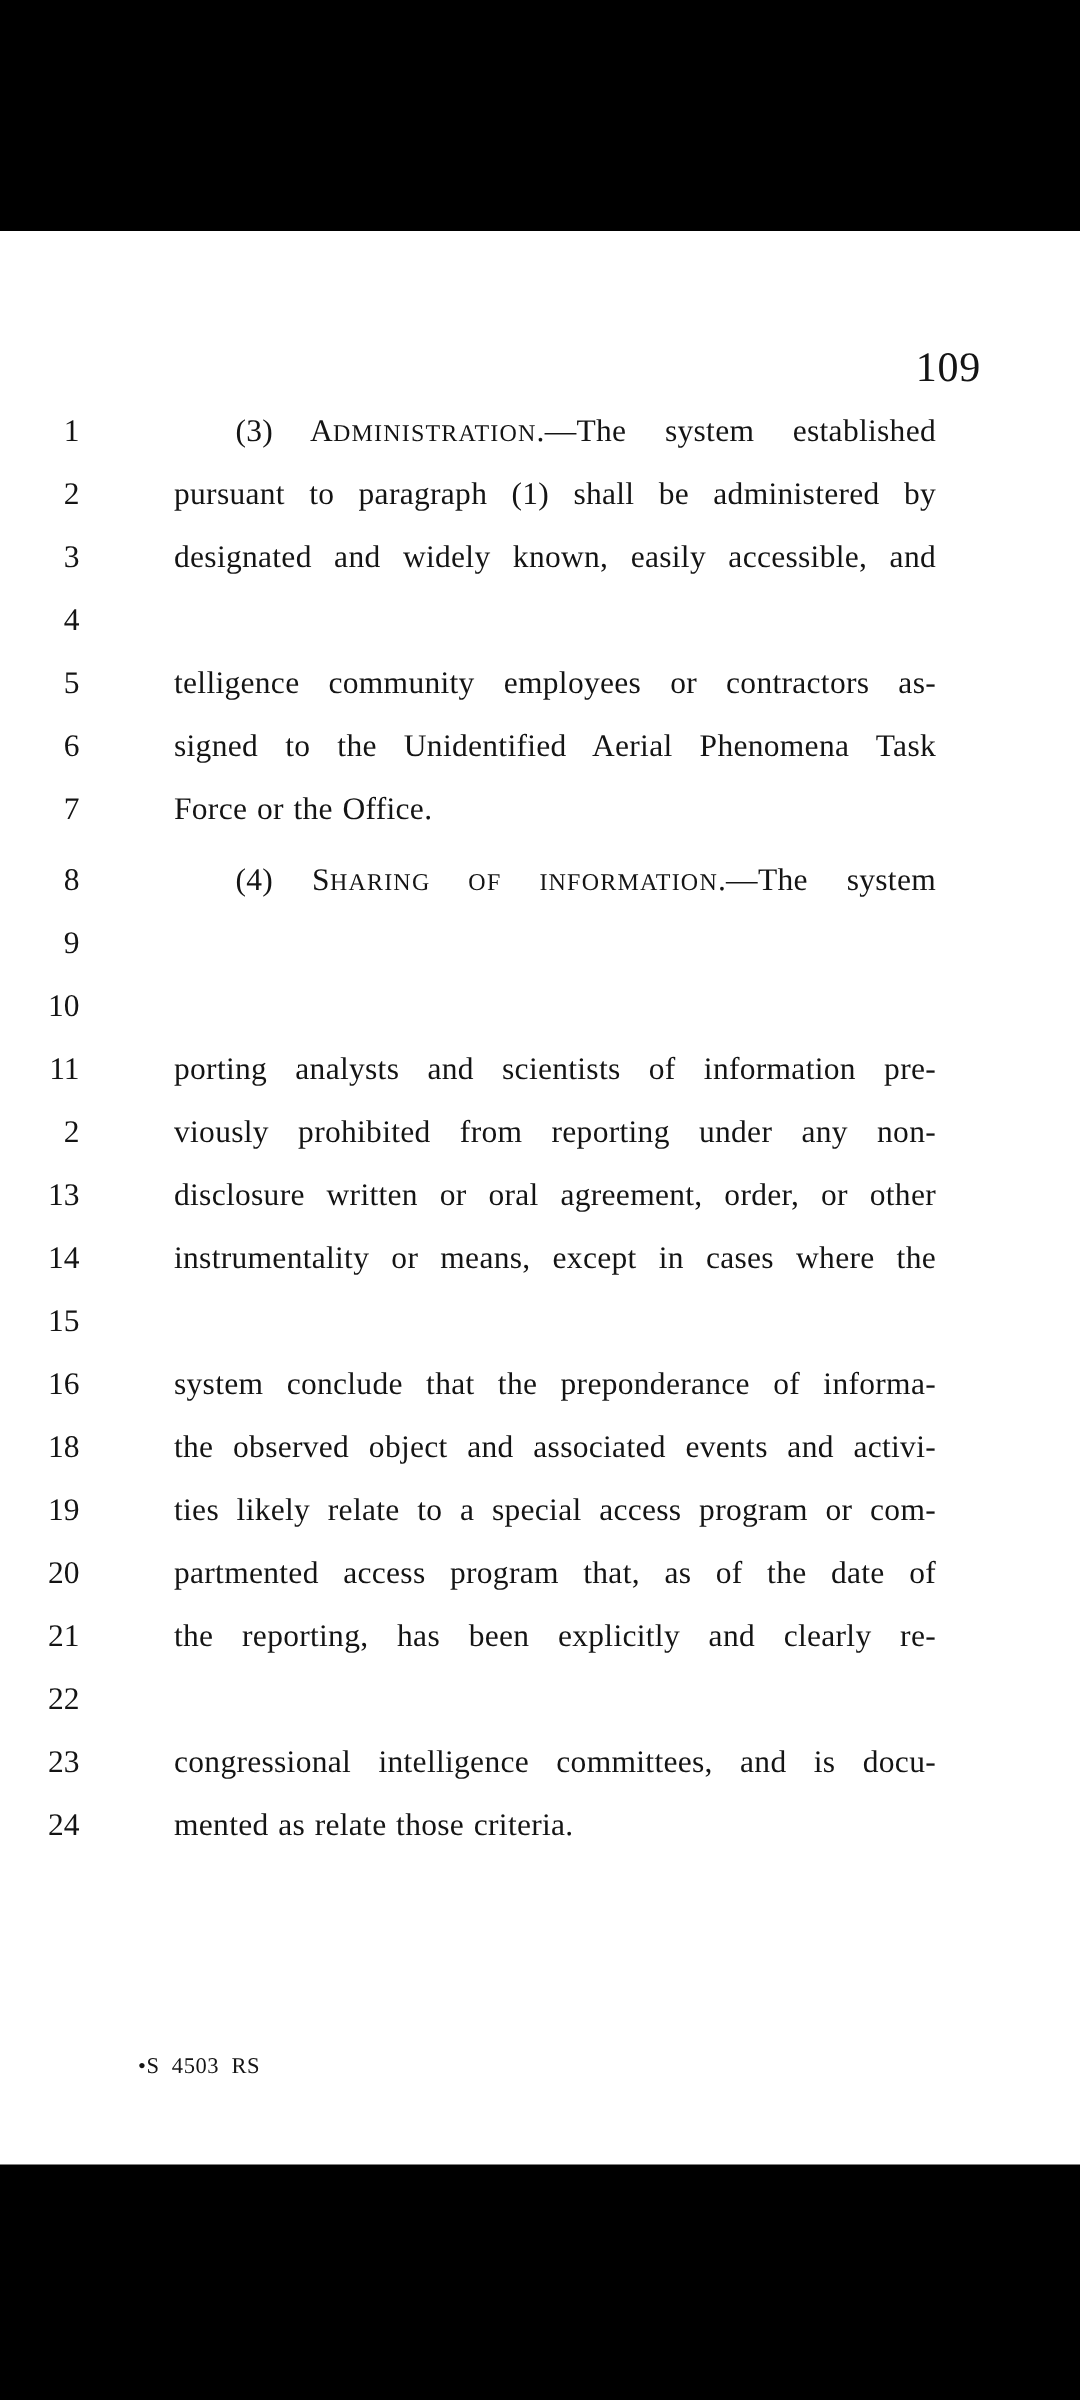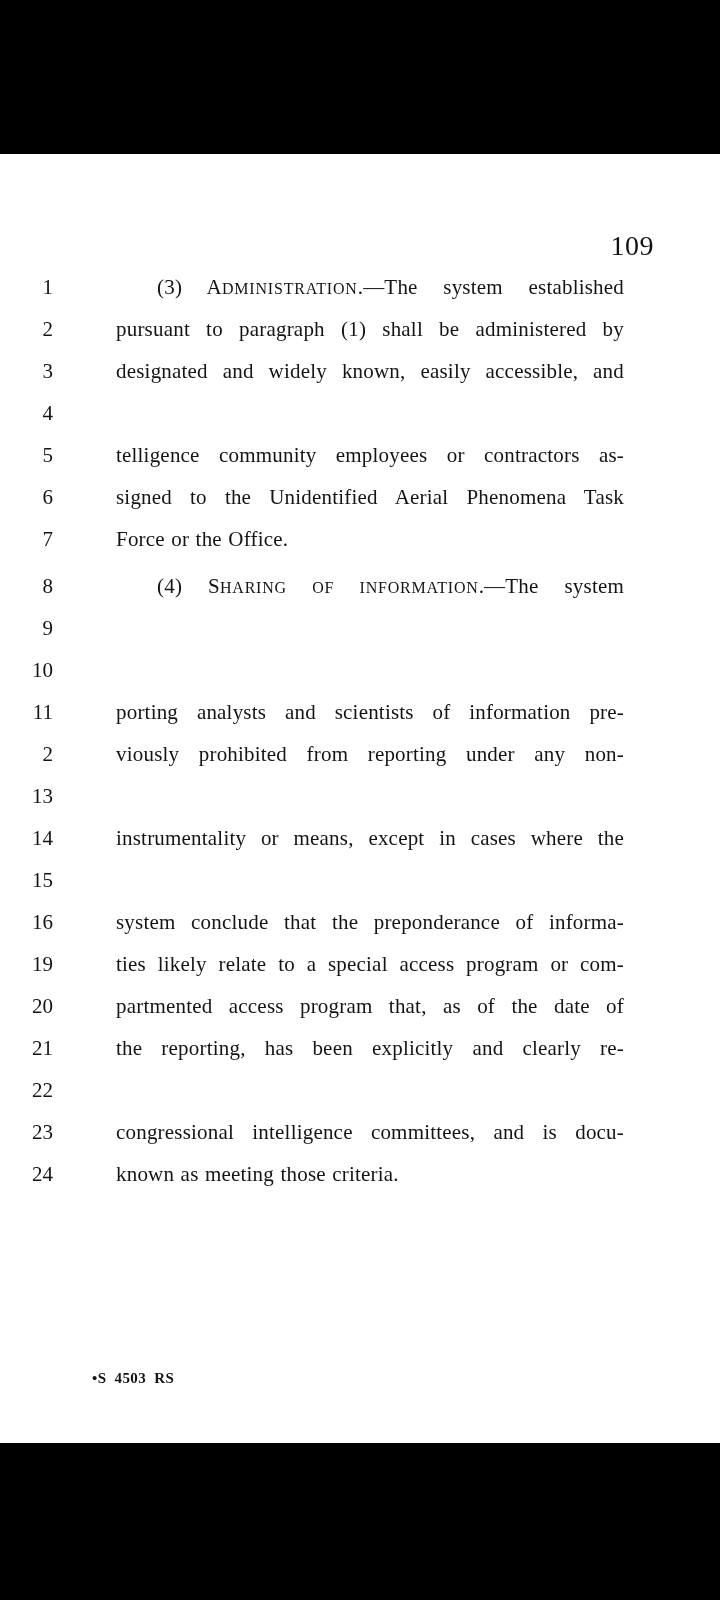--- a/index.html
+++ b/index.html
@@ -76,21 +76,21 @@
     font-size: 16px;
     letter-spacing: 0.8px;
   }
 
   .bill-stamp {
     position: absolute;
     top: 1369px;
     left: 92px;
     font-size: 15px;
     line-height: 18px;
-    font-weight: bold;
+    font-weight: normal;
     letter-spacing: 0.4px;
     word-spacing: 4px;
   }
 </style>
 </head>
 <body>
 
 <div class="letterbox letterbox-top"></div>
 
 <div>
@@ -136,31 +136,36 @@
       <div class="row">
         <span class="ln">11</span>
         <div class="lt"><span>porting analysts and scientists of information pre-</span></div>
       </div>
       <div class="row">
         <span class="ln">2</span>
         <div class="lt"><span>viously prohibited from reporting under any non-</span></div>
       </div>
       <div class="row">
         <span class="ln">13</span>
+        <div class="lt"><span>disclosure written or oral agreement, order, or other</span></div>
       </div>
       <div class="row">
         <span class="ln">14</span>
         <div class="lt"><span>instrumentality or means, except in cases where the</span></div>
       </div>
       <div class="row">
         <span class="ln">15</span>
       </div>
       <div class="row">
         <span class="ln">16</span>
         <div class="lt"><span>system conclude that the preponderance of informa-</span></div>
+      </div>
+      <div class="row">
+        <span class="ln">18</span>
+        <div class="lt"><span>the observed object and associated events and activi-</span></div>
       </div>
       <div class="row">
         <span class="ln">19</span>
         <div class="lt"><span>ties likely relate to a special access program or com-</span></div>
       </div>
       <div class="row">
         <span class="ln">20</span>
         <div class="lt"><span>partmented access program that, as of the date of</span></div>
       </div>
       <div class="row">
@@ -169,19 +174,19 @@
       </div>
       <div class="row">
         <span class="ln">22</span>
       </div>
       <div class="row">
         <span class="ln">23</span>
         <div class="lt"><span>congressional intelligence committees, and is docu-</span></div>
       </div>
       <div class="row">
         <span class="ln">24</span>
-        <div class="lt no-just"><span>known as meeting those criteria.</span></div>
+        <div class="lt no-just"><span>mented as relate those criteria.</span></div>
       </div>
     </div>
   <div class="bill-stamp">•S 4503 RS</div>
 </div>
 
 <div class="letterbox letterbox-bottom"></div>
 
 </body></html>

